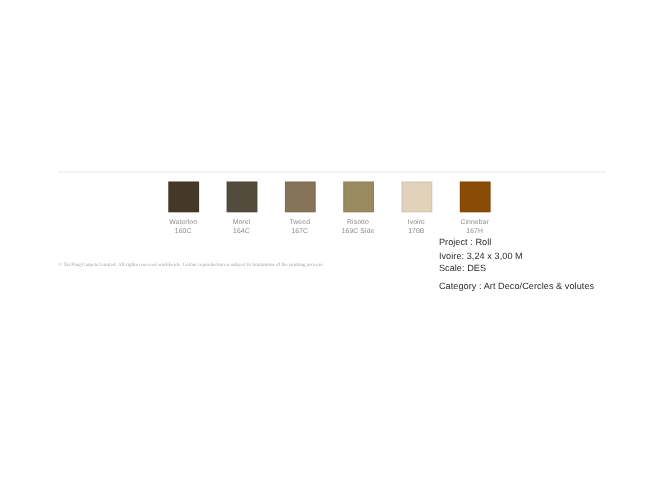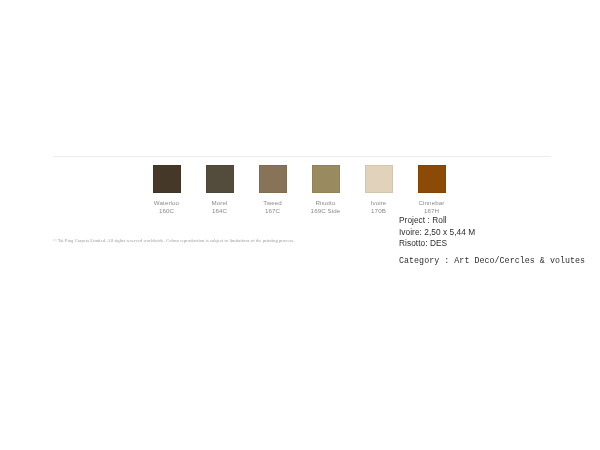--- a/index.html
+++ b/index.html
@@ -95,21 +95,20 @@
   }
   .detail-line {
     font-size: 8.3px;
     line-height: 11.7px;
     color: #2d2d2d;
     white-space: nowrap;
     letter-spacing: 0.05px;
   }
   .detail-line.spaced {
     margin-top: 5px;
-    font-family: Liberation Mono, monospace;
   }
   .detail-label {
     display: inline;
   }
   .detail-value {
     display: inline;
   }
 </style>
 </head>
 <body>
@@ -160,24 +159,24 @@
 
   <div class="copyright">© Tai Ping Carpets Limited. All rights reserved worldwide. Colour reproduction is subject to limitations of the printing process.</div>
 
   <div class="details">
     <div class="detail-line">
       <span class="detail-label">Project :</span>
       <span class="detail-value">Roll</span>
     </div>
     <div class="detail-line">
       <span class="detail-label">Ivoire:</span>
-      <span class="detail-value">2,50 x 5,44 M</span>
+      <span class="detail-value">3,24 x 3,00 M</span>
     </div>
     <div class="detail-line">
-      <span class="detail-label">Risotto:</span>
+      <span class="detail-label">Scale:</span>
       <span class="detail-value">DES</span>
     </div>
     <div class="detail-line spaced">
       <span class="detail-label">Category :</span>
       <span class="detail-value">Art Deco/Cercles &amp; volutes</span>
     </div>
   </div>
 
 </div>
 

